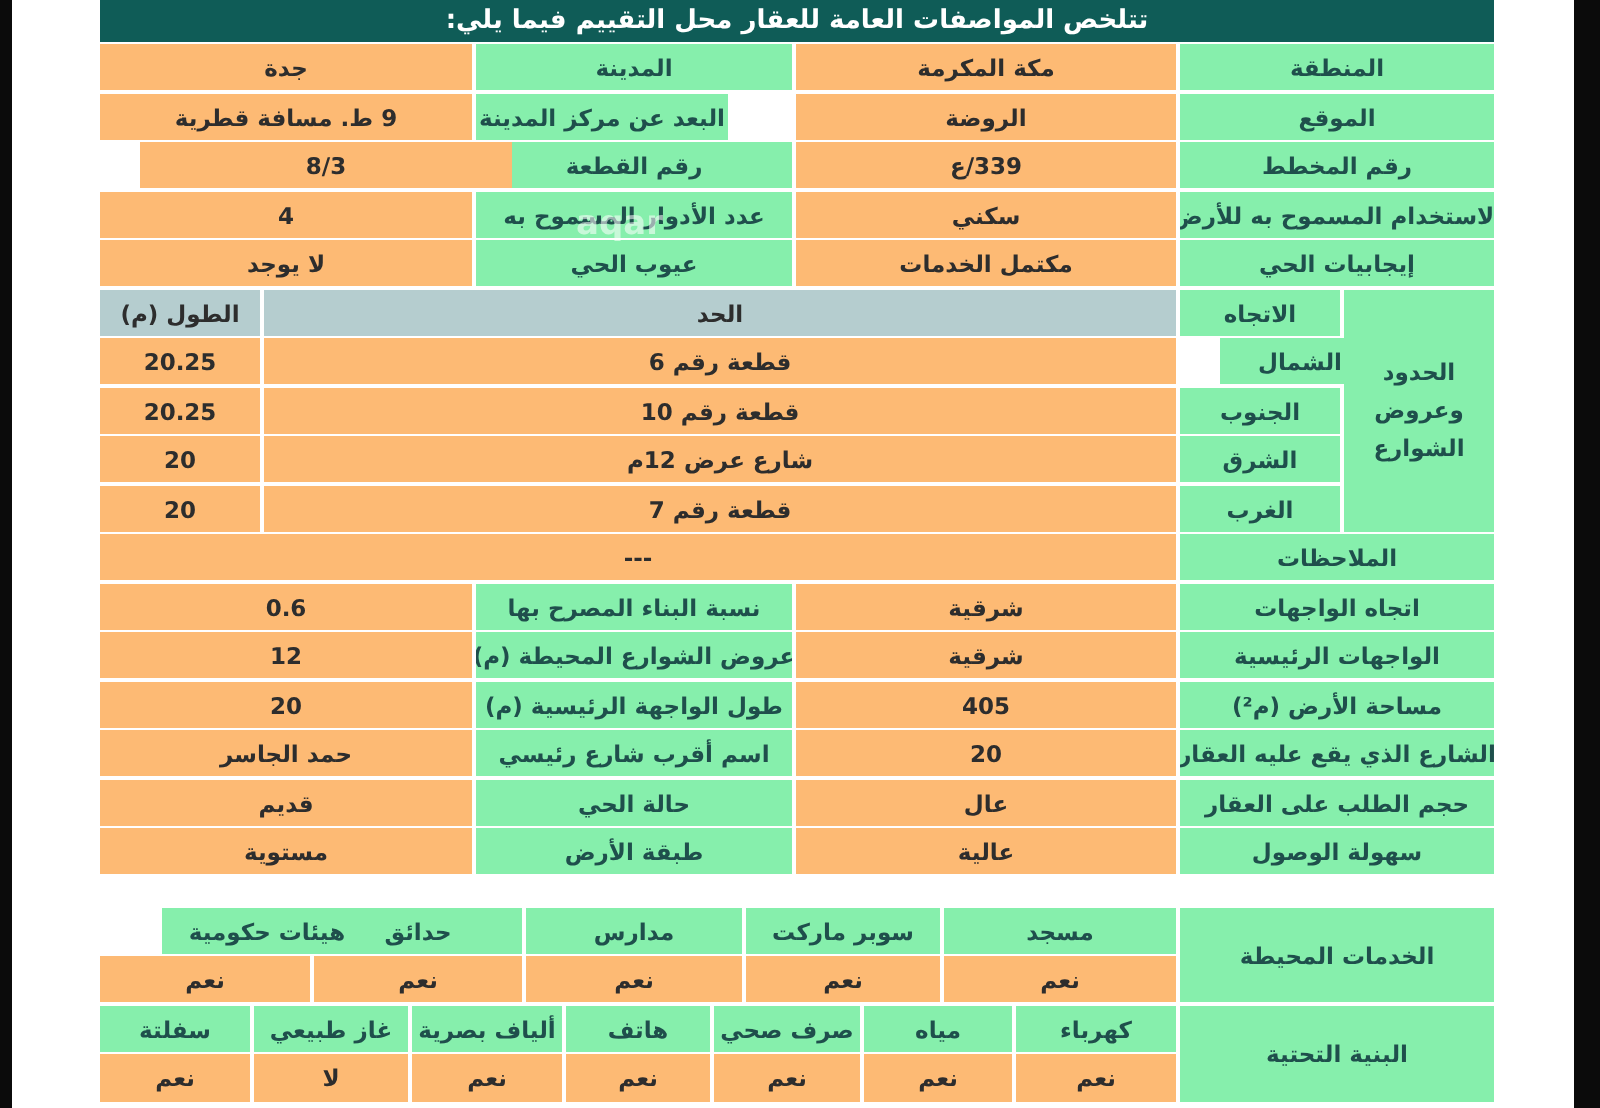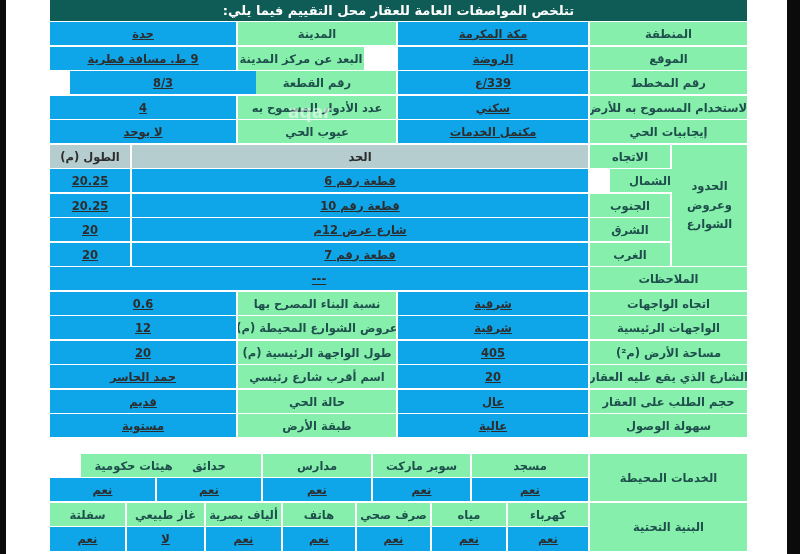--- a/index.html
+++ b/index.html
@@ -5,21 +5,21 @@
   html,body{margin:0;padding:0;}
   body{width:800px;height:554px;background:#ffffff;position:relative;overflow:hidden;
        font-family:"DejaVu Sans","Liberation Sans",sans-serif;direction:rtl;}
   .edge-left{position:absolute;left:0;top:0;width:6px;height:554px;background:#0b0b0b;}
   .edge-right{position:absolute;left:787px;top:0;width:13px;height:554px;background:#0b0b0b;}
   .title-bar{position:absolute;left:50px;top:0;width:697px;height:21px;background:#0f5c57;
        color:#ffffff;font-size:13px;font-weight:bold;text-align:center;line-height:21px;}
   .cell{position:absolute;box-sizing:border-box;display:flex;align-items:center;justify-content:center;
        font-size:11.5px;font-weight:bold;color:#2b2b2b;white-space:nowrap;overflow:hidden;}
   .lbl{background:#86efac;color:#1f4f4c;}
-  .val{background:#0ea5e9;color:#2d2d2d;text-decoration:underline;}
+  .val{background:#fdba74;color:#2d2d2d;}
   .hdr{background:#b5cdcf;color:#2d2d2d;}
   .watermark{position:absolute;left:288px;top:108px;font-size:44px;color:rgba(255,255,255,0.55);
        font-weight:bold;pointer-events:none;letter-spacing:2px;}
   .watermark small{display:block;font-size:17px;text-align:center;letter-spacing:0;margin-top:-6px;}
 </style>
 </head>
 <body>
 
 <div class="edge-left"></div>
 <div class="edge-right"></div>

